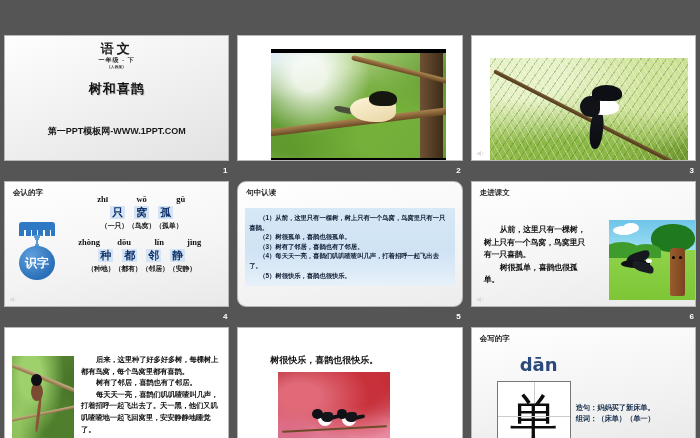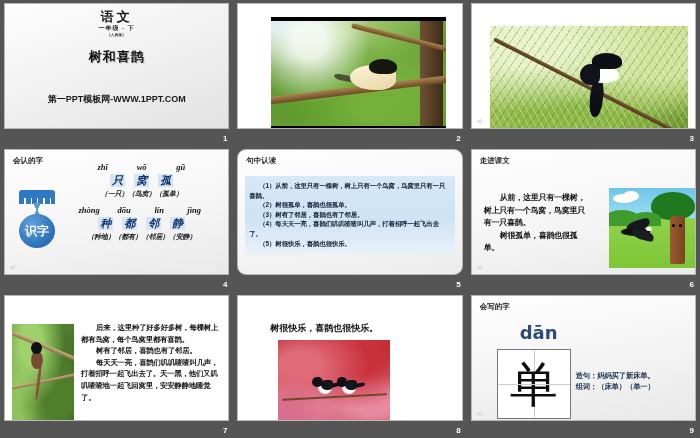--- a/index.html
+++ b/index.html
@@ -12,20 +12,21 @@
     height: 438px;
     overflow: hidden;
     font-family: "Liberation Sans", "DejaVu Sans", sans-serif;
   }
   .grid {
     display: grid;
     grid-template-columns: repeat(3, 233.33px);
     grid-template-rows: repeat(3, 146px);
     width: 700px;
     height: 396px;
+    margin-top: 32px;
   }
   .cell {
     position: relative;
     box-sizing: border-box;
     padding: 3px 4px 17px 4px;
   }
   .slide {
     position: relative;
     width: 100%;
     height: 100%;
@@ -293,21 +294,21 @@
     border-radius: 50%;
     color: #fff;
     font-size: 12px;
     font-weight: bold;
     line-height: 10px;
     display: flex;
     flex-direction: column;
     align-items: center;
     justify-content: center;
   }
-  .hz-block { position: absolute; left: 56px; right: 6px; top: 12px; font-style: italic; }
+  .hz-block { position: absolute; left: 56px; right: 6px; top: 12px; }
   .hz-row { text-align: center; }
   .py-line {
     font-family: "Liberation Serif", serif;
     font-size: 8.5px;
     font-weight: bold;
     color: #111;
     letter-spacing: 0;
     display: flex;
     justify-content: center;
     gap: 13px;

